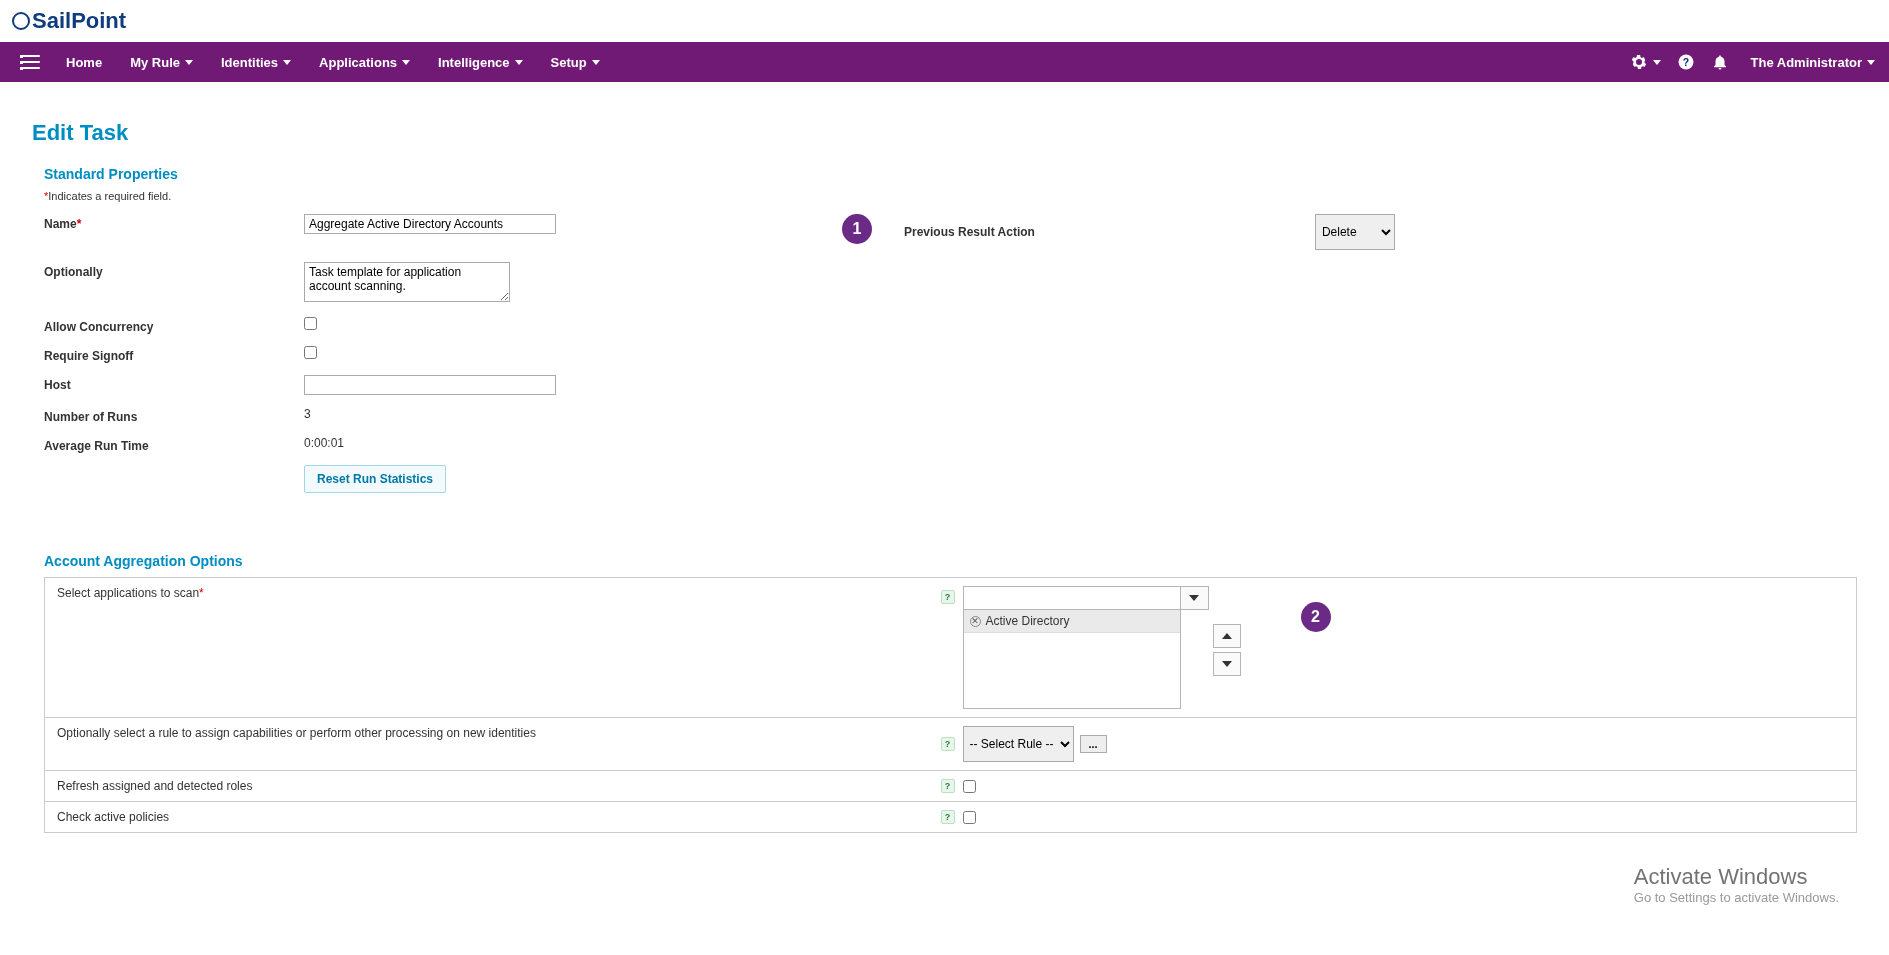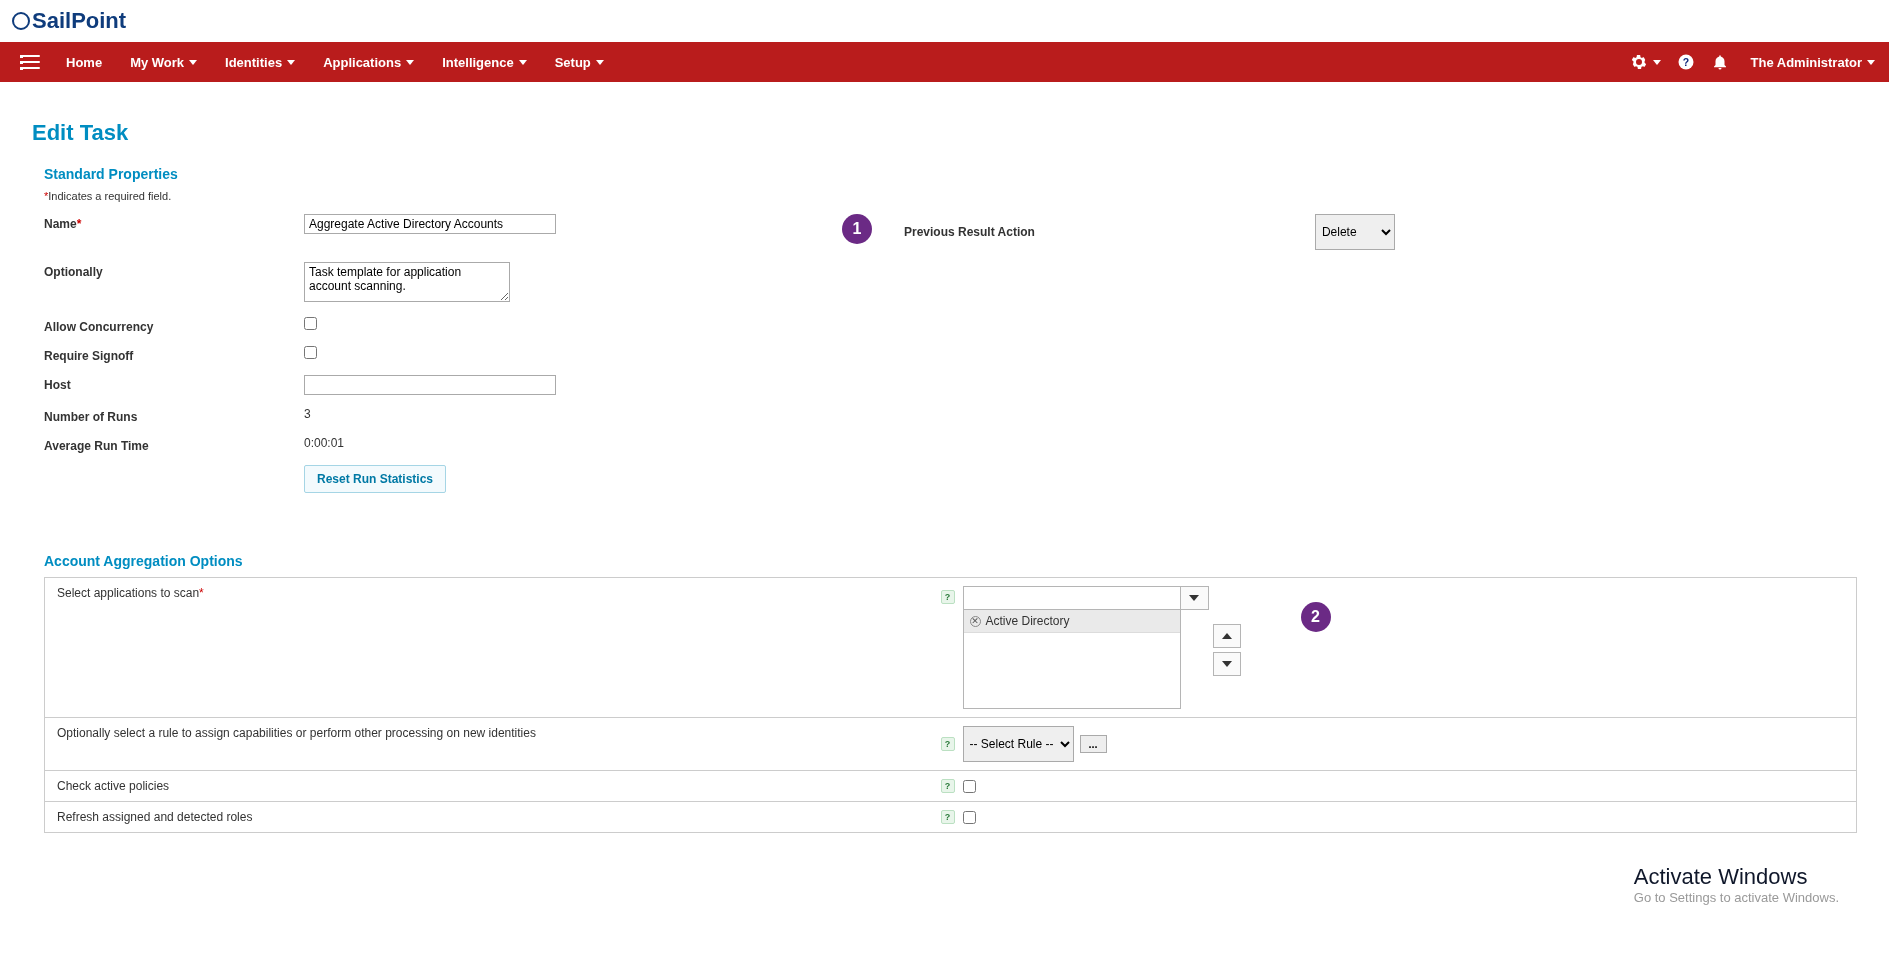--- a/index.html
+++ b/index.html
@@ -21,21 +21,21 @@
       border: 2.5px solid #0f3c7c;
       border-radius: 50%;
       position: relative;
     }
     .logo-text {
       font-size: 22px;
       font-weight: bold;
       color: #0f3c7c;
     }
     .navbar {
-      background: #b91c1c;
+      background: #701a75;
       height: 40px;
       display: flex;
       align-items: center;
       color: #fff;
       padding: 0 8px;
     }
     .nav-left {
       display: flex;
       align-items: center;
       gap: 0;
@@ -318,21 +318,21 @@
     }
     .watermark {
       position: fixed;
       bottom: 50px;
       right: 50px;
       color: #777;
       pointer-events: none;
     }
     .watermark .wm-title {
       font-size: 22px;
-      color: #0f172a;
+      color: #737373;
     }
     .watermark .wm-sub {
       font-size: 13px;
       color: #999;
     }
     .callout-wrap {
       position: absolute;
       left: 538px;
     }
     .callout-wrap2 {
@@ -352,21 +352,21 @@
   <div class="nav-left">
     <div class="hamburger">
       <span></span>
         <span></span>
         <span></span>
     </div>
     <div class="nav-item">
       <span>Home</span>
     </div>
     <div class="nav-item">
-      <span>My Work</span>
+      <span>My Rule</span>
       <span class="caret"></span>
     </div>
     <div class="nav-item">
       <span>Identities</span>
       <span class="caret"></span>
     </div>
     <div class="nav-item">
       <span>Applications</span>
       <span class="caret"></span>
     </div>
@@ -507,32 +507,32 @@
             <span class="help-q" style="margin-left:-22px; margin-right:8px">?</span>
             <select>
               <option>-- Select Rule --</option>
             </select>
             <button class="ellipsis-btn" style="margin-left:6px">...</button>
           </div>
         </td>
       </tr>
       <tr>
         <td class="opt-label-cell">
-          <span>Check active policies</span>
+          <span>Refresh assigned and detected roles</span>
         </td>
         <td class="opt-value-cell">
           <div style="display:flex; align-items:center">
             <span class="help-q" style="margin-left:-22px; margin-right:8px">?</span>
             <input type="checkbox" style="">
           </div>
         </td>
       </tr>
       <tr>
         <td class="opt-label-cell">
-          <span>Refresh assigned and detected roles</span>
+          <span>Check active policies</span>
         </td>
         <td class="opt-value-cell">
           <div style="display:flex; align-items:center">
             <span class="help-q" style="margin-left:-22px; margin-right:8px">?</span>
             <input type="checkbox" style="">
           </div>
         </td>
       </tr>
     </tbody>
       </table>

